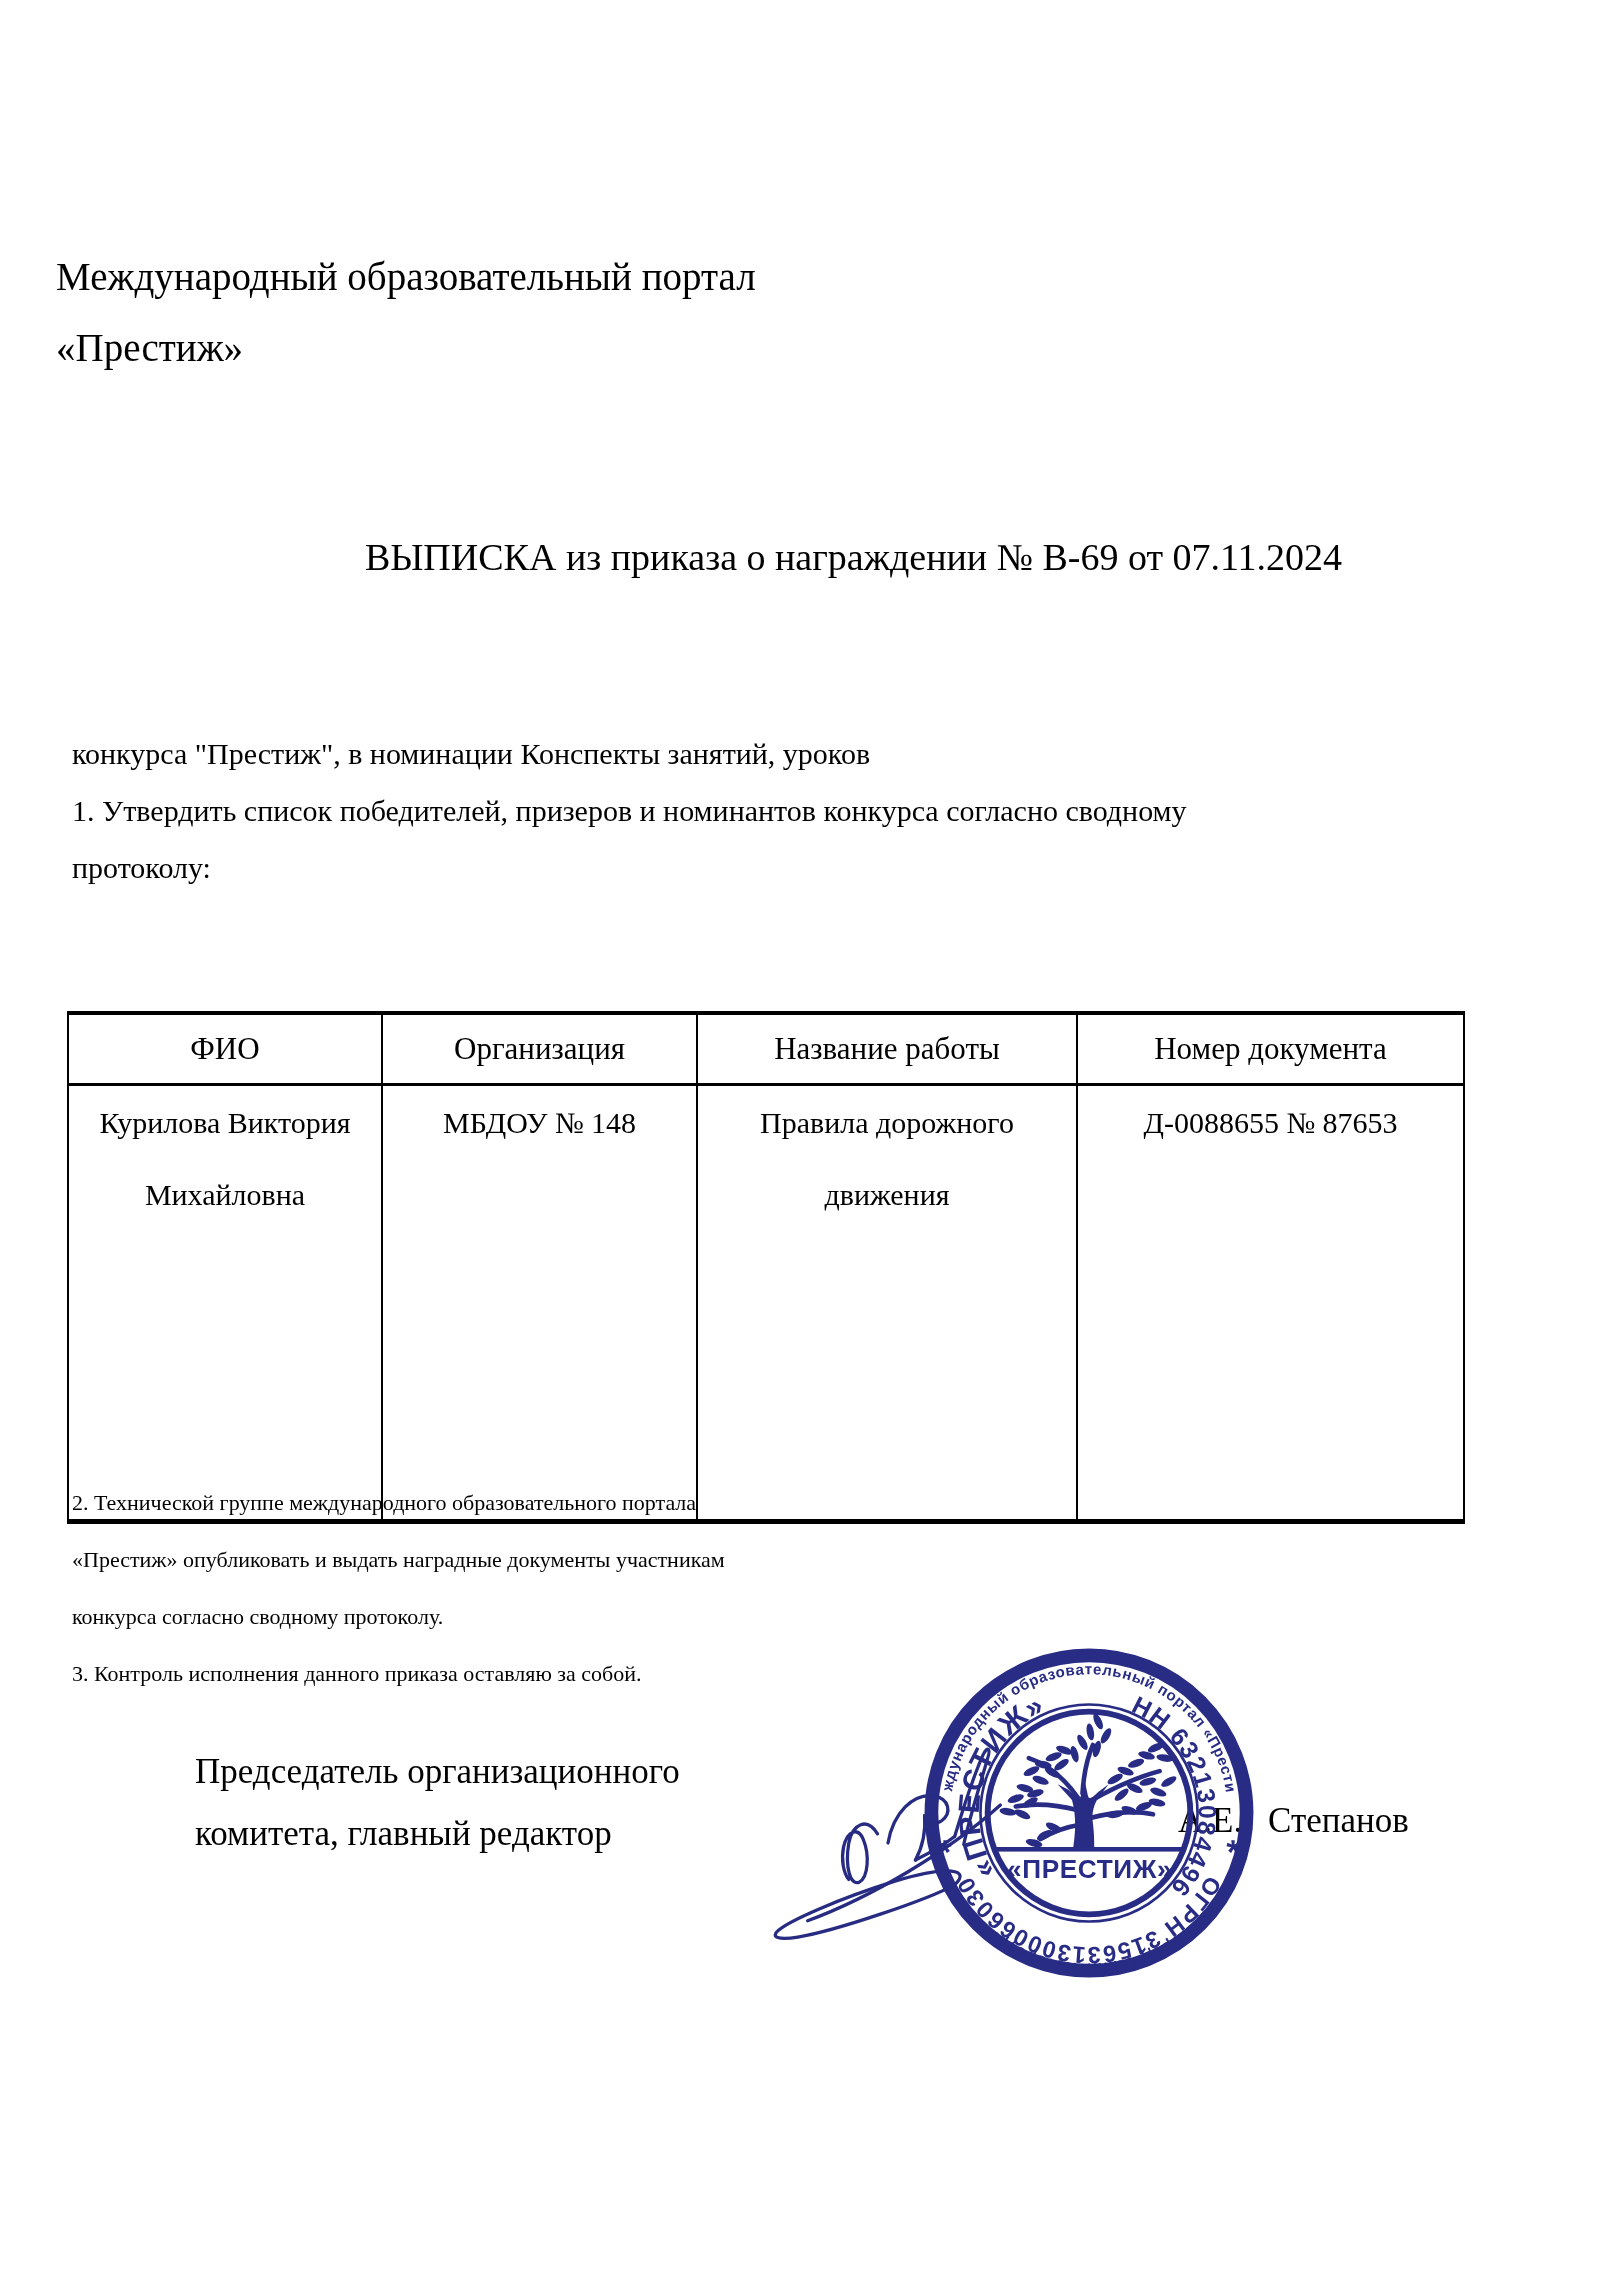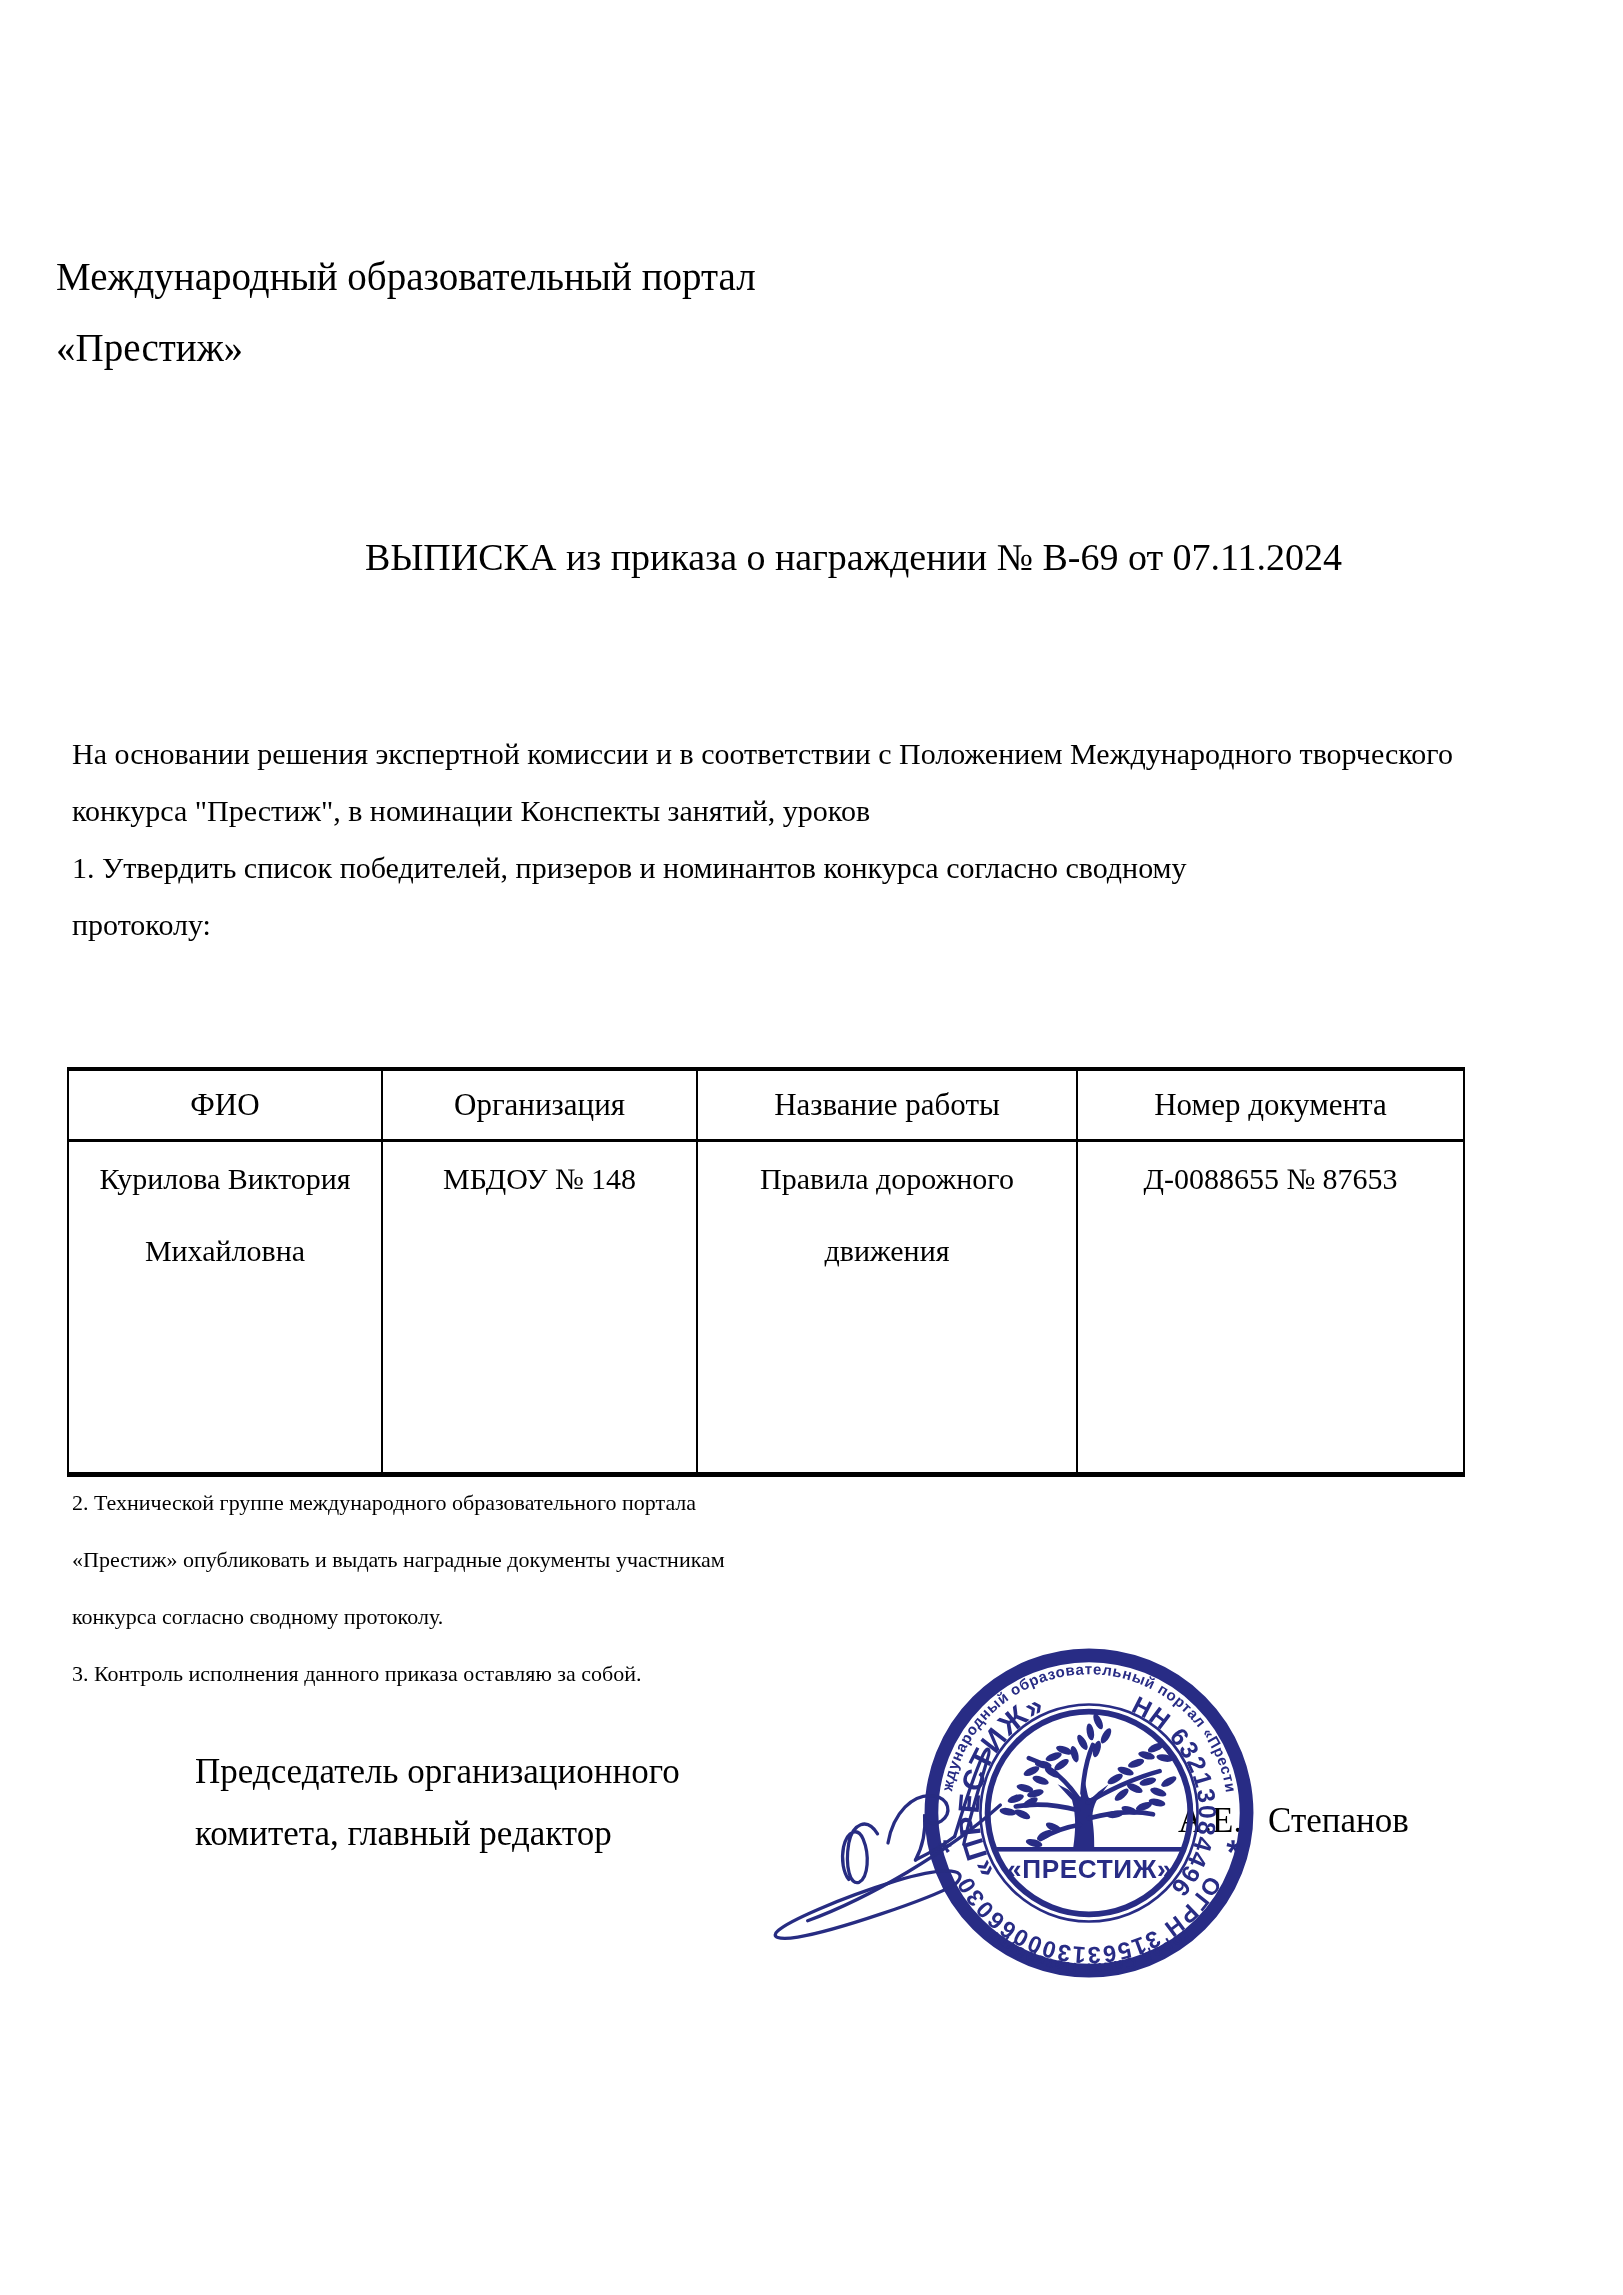--- a/index.html
+++ b/index.html
@@ -12,21 +12,21 @@
     text-align:left; font-size:39px; line-height:71px; white-space:nowrap;
   }
   .order-heading {
     position:absolute; left:84px; top:535px; width:1539px;
     text-align:center; font-size:38px; white-space:nowrap;
   }
   .intro { position:absolute; left:72px; top:725px; width:1479px; font-size:30px; }
   .intro .line, .post .line { height:57px; line-height:57px; white-space:nowrap; }
   .post { position:absolute; left:72px; top:1474px; width:1479px; font-size:22px; }
   table.awards {
-    position:absolute; left:67px; top:1067px; width:1396px; height:410px;
+    position:absolute; left:67px; top:1011px; width:1396px; height:513px;
     border-collapse:collapse; table-layout:fixed; font-size:30px;
   }
   table.awards thead tr { border-top:4.6px solid #000; border-bottom:3.9px solid #000; }
   table.awards tbody tr { border-bottom:5.2px solid #000; }
   table.awards th, table.awards td {
     border-left:2px solid #000; border-right:2px solid #000;
     text-align:center; font-weight:normal; padding:0 9.2px;
   }
   table.awards th { height:68px; font-size:31px; }
   table.awards td { vertical-align:top; line-height:72px; padding-top:1px; }
@@ -46,21 +46,20 @@
 <div class="page">
 
   <div class="org-title">
     <div>Международный образовательный портал</div>
     <div>«Престиж»</div>
   </div>
 
   <div class="order-heading">ВЫПИСКА из приказа о награждении № В-69 от 07.11.2024</div>
 
   <div class="intro">
-    <div class="line">На основании решения экспертной комиссии и в соответствии с Положением Международного творческого</div>
     <div class="line">конкурса "Престиж", в номинации Конспекты занятий, уроков</div>
     <div class="line">1. Утвердить список победителей, призеров и номинантов конкурса согласно сводному</div>
     <div class="line">протоколу:</div>
   </div>
 
   <table class="awards">
     <colgroup>
       <col style="width:314px">
         <col style="width:315px">
         <col style="width:380px">

